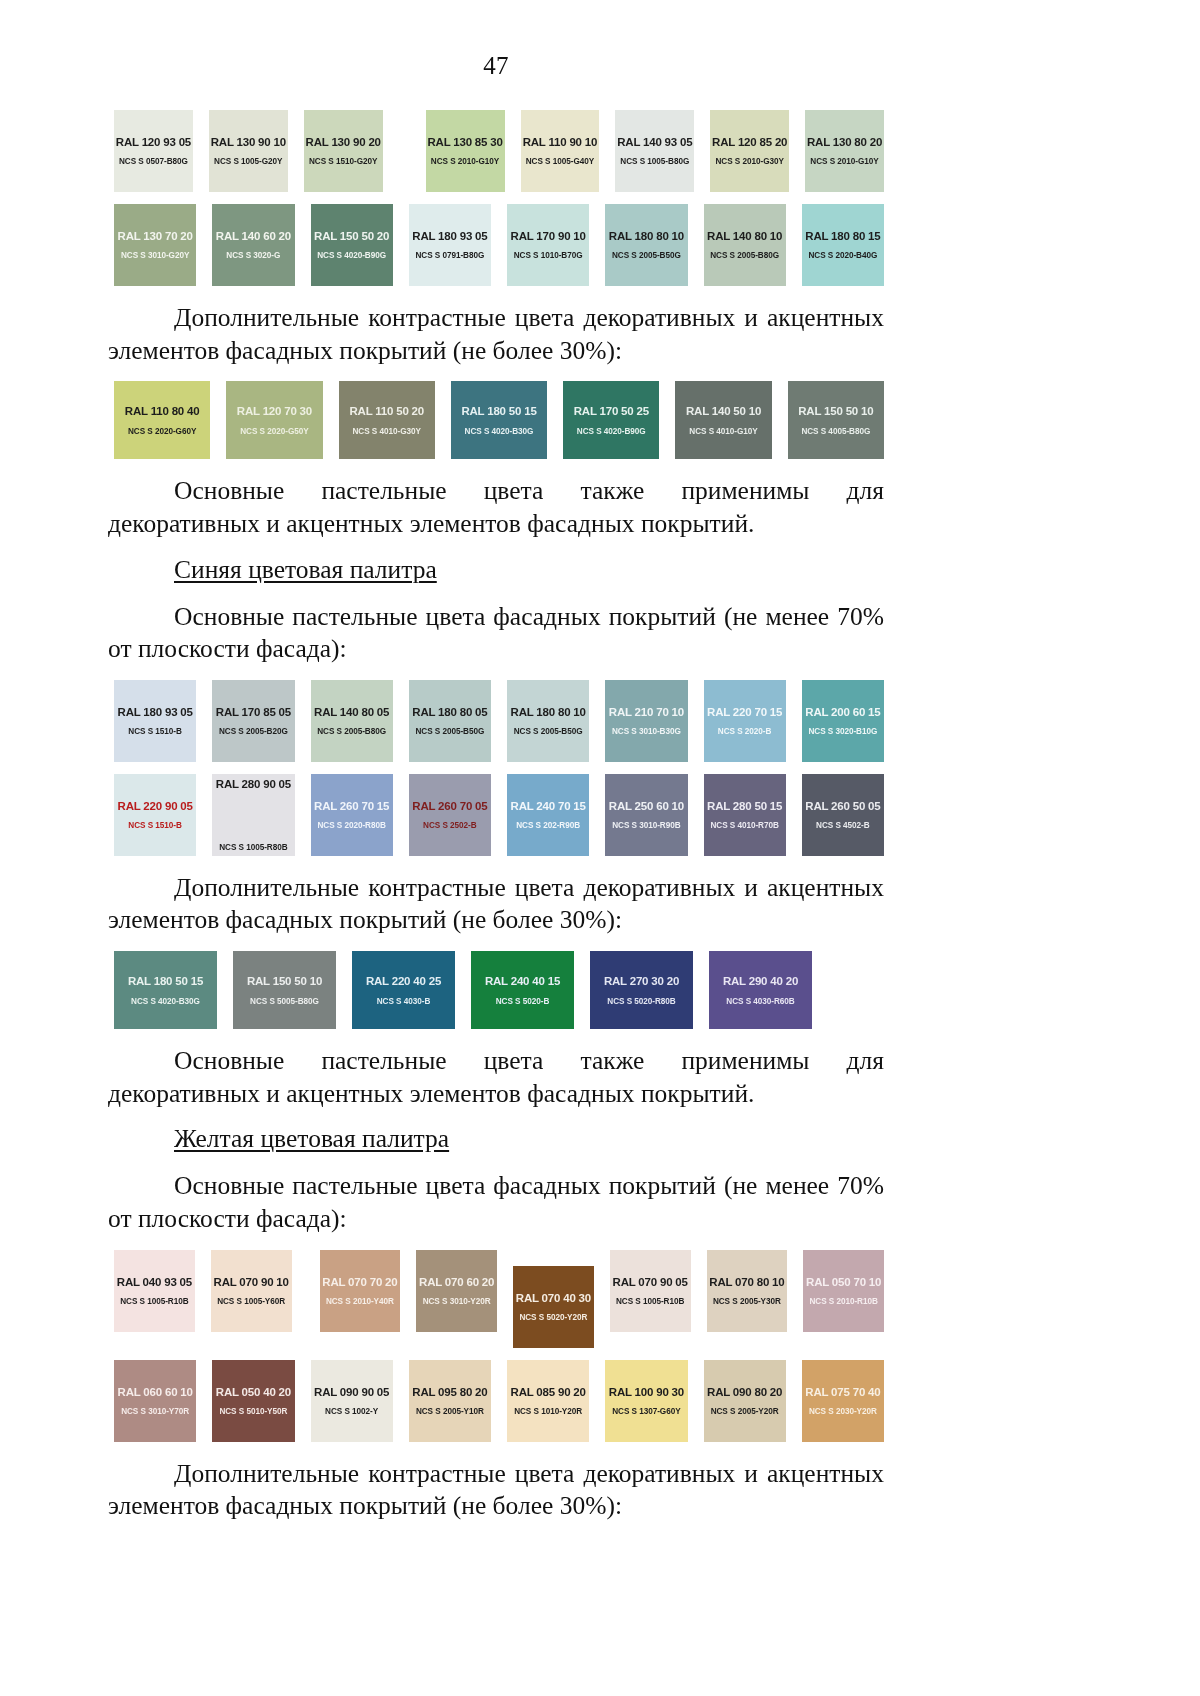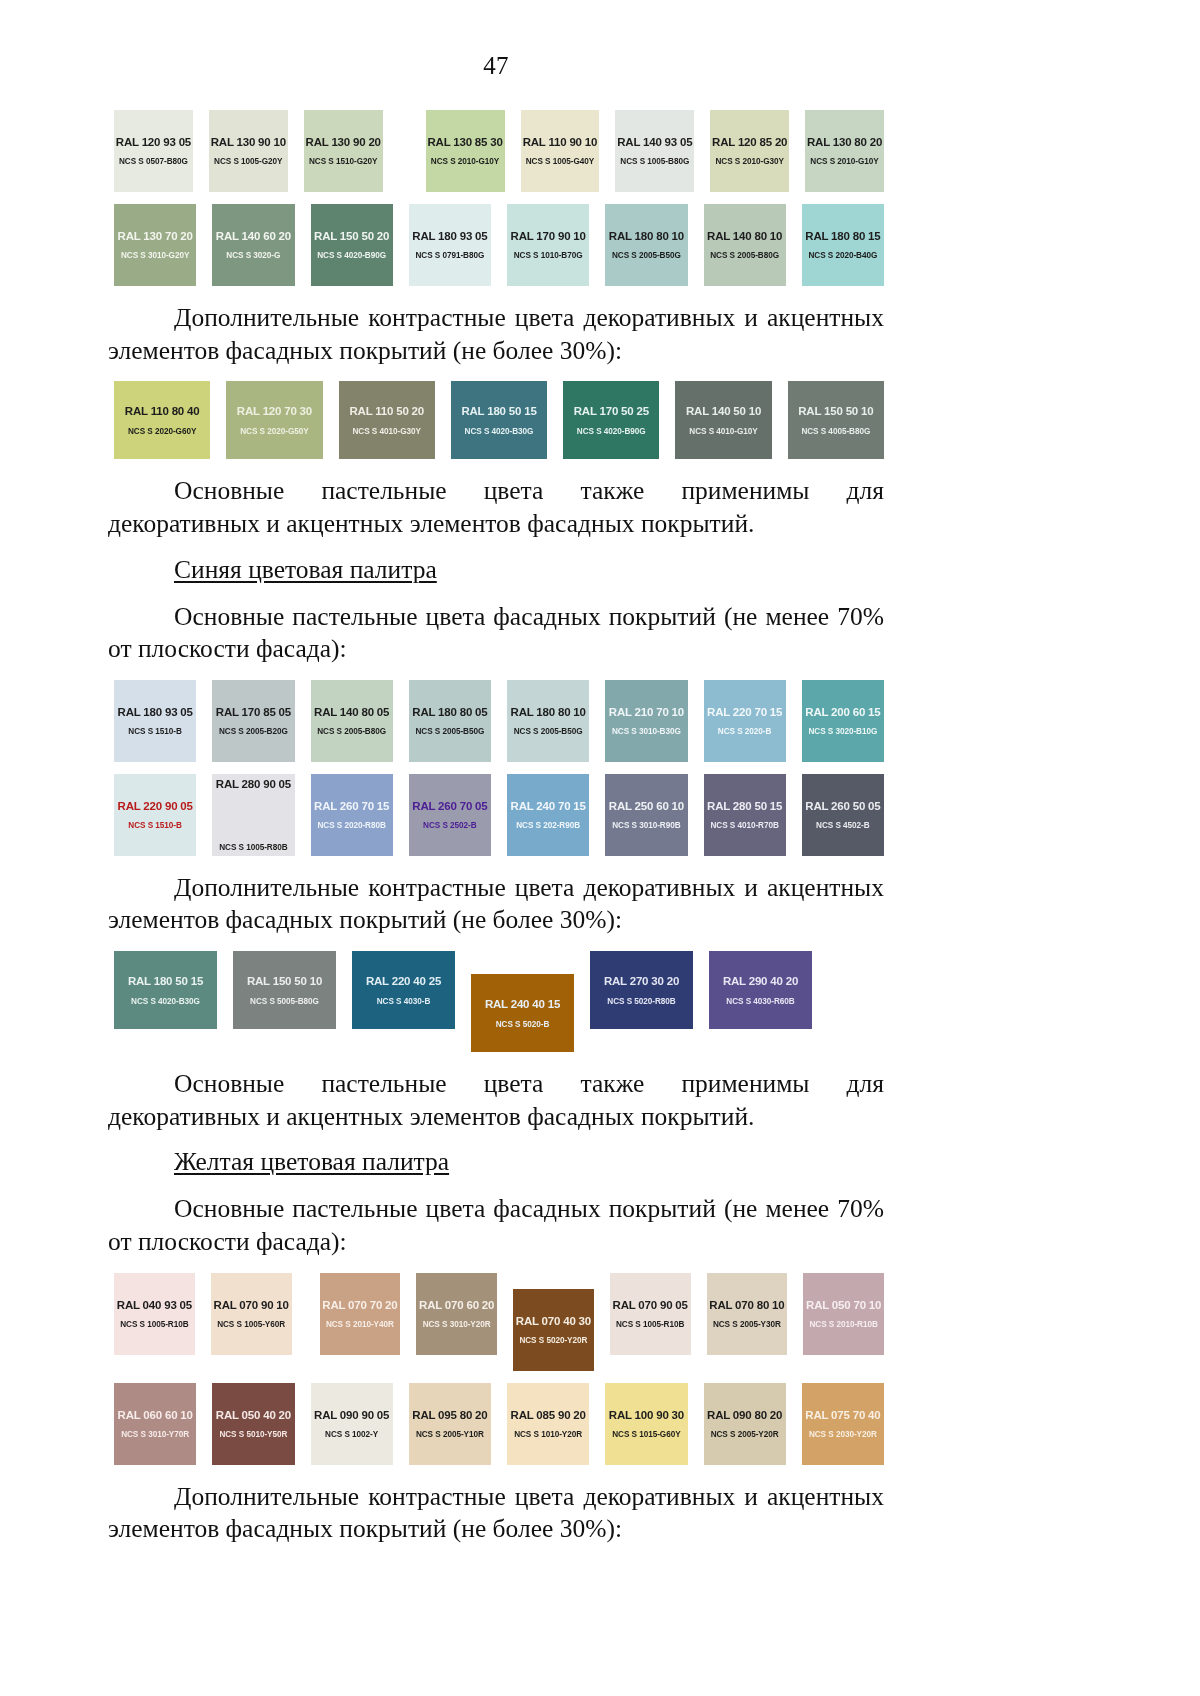--- a/index.html
+++ b/index.html
@@ -250,21 +250,21 @@
           <div class="ncs">NCS S 1510-B</div>
         </div>
         <div class="swatch" style="background: rgb(227, 226, 230); color: rgb(29, 29, 29); gap: 44px;">
           <div class="ral">RAL 280 90 05</div>
           <div class="ncs">NCS S 1005-R80B</div>
         </div>
         <div class="swatch" style="background: rgb(139, 163, 203); color: rgb(240, 244, 250);">
           <div class="ral">RAL 260 70 15</div>
           <div class="ncs">NCS S 2020-R80B</div>
         </div>
-        <div class="swatch" style="background: rgb(154, 156, 174); color: #4c1d95;">
+        <div class="swatch" style="background: rgb(154, 156, 174); color: #7f1d1d;">
           <div class="ral">RAL 260 70 05</div>
           <div class="ncs">NCS S 2502-B</div>
         </div>
         <div class="swatch" style="background: rgb(119, 170, 203); color: rgb(242, 247, 251);">
           <div class="ral">RAL 240 70 15</div>
           <div class="ncs">NCS S 202-R90B</div>
         </div>
         <div class="swatch" style="background: rgb(116, 121, 143); color: rgb(238, 240, 244);">
           <div class="ral">RAL 250 60 10</div>
           <div class="ncs">NCS S 3010-R90B</div>
@@ -289,21 +289,21 @@
           <div class="ncs">NCS S 4020-B30G</div>
         </div>
         <div class="swatch" style="background: rgb(123, 130, 128); color: rgb(236, 238, 237);">
           <div class="ral">RAL 150 50 10</div>
           <div class="ncs">NCS S 5005-B80G</div>
         </div>
         <div class="swatch" style="background: rgb(29, 99, 128); color: rgb(226, 238, 243);">
           <div class="ral">RAL 220 40 25</div>
           <div class="ncs">NCS S 4030-B</div>
         </div>
-        <div class="swatch" style="background: #a16207; color: rgb(231, 238, 245); margin-top: 23px;">
+        <div class="swatch" style="background: #15803d; color: rgb(231, 238, 245);">
           <div class="ral">RAL 240 40 15</div>
           <div class="ncs">NCS S 5020-B</div>
         </div>
         <div class="swatch" style="background: rgb(47, 60, 116); color: rgb(227, 230, 242);">
           <div class="ral">RAL 270 30 20</div>
           <div class="ncs">NCS S 5020-R80B</div>
         </div>
         <div class="swatch" style="background: rgb(90, 79, 141); color: rgb(233, 230, 243);">
           <div class="ral">RAL 290 40 20</div>
           <div class="ncs">NCS S 4030-R60B</div>
@@ -373,21 +373,21 @@
         <div class="swatch" style="background: rgb(230, 213, 184); color: rgb(29, 29, 29);">
           <div class="ral">RAL 095 80 20</div>
           <div class="ncs">NCS S 2005-Y10R</div>
         </div>
         <div class="swatch" style="background: rgb(244, 226, 193); color: rgb(29, 29, 29);">
           <div class="ral">RAL 085 90 20</div>
           <div class="ncs">NCS S 1010-Y20R</div>
         </div>
         <div class="swatch" style="background: rgb(240, 224, 147); color: rgb(29, 29, 29);">
           <div class="ral">RAL 100 90 30</div>
-          <div class="ncs">NCS S 1015-G60Y</div>
+          <div class="ncs">NCS S 1307-G60Y</div>
         </div>
         <div class="swatch" style="background: rgb(215, 203, 175); color: rgb(29, 29, 29);">
           <div class="ral">RAL 090 80 20</div>
           <div class="ncs">NCS S 2005-Y20R</div>
         </div>
         <div class="swatch" style="background: rgb(210, 162, 103); color: rgb(248, 239, 226);">
           <div class="ral">RAL 075 70 40</div>
           <div class="ncs">NCS S 2030-Y20R</div>
         </div>
       </div>

